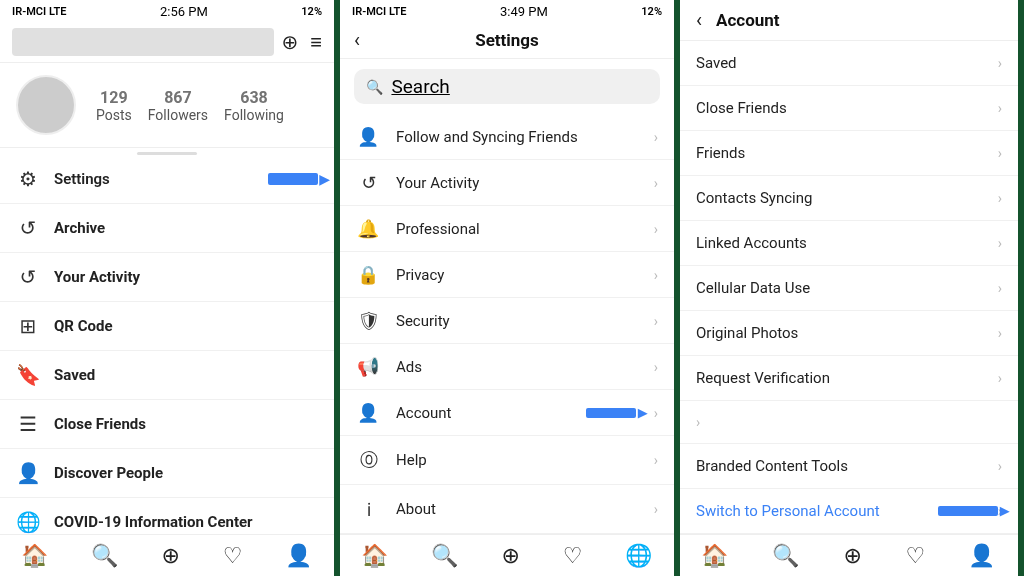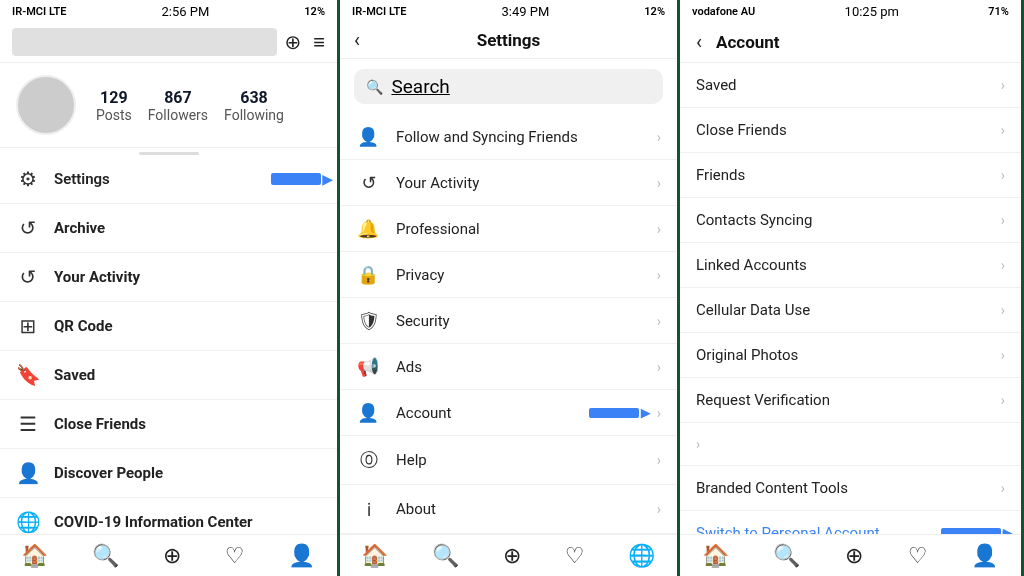--- a/index.html
+++ b/index.html
@@ -10,21 +10,21 @@
       height: 576px;
       display: flex;
       overflow: hidden;
     }
 
     
     .panel {
       display: flex;
       flex-direction: column;
       background: #fff;
-      border-right: 3px solid #14532d;
+      border-right: 6px solid #14532d;
     }
     .panel-1 { width: 340px; }
     .panel-2 { width: 340px; }
     .panel-3 { flex: 1; }
 
     
     .status-bar {
       display: flex;
       justify-content: space-between;
       align-items: center;
@@ -63,21 +63,21 @@
     }
     .avatar {
       width: 60px;
       height: 60px;
       border-radius: 50%;
       background: #ccc;
       border: 2px solid #eee;
     }
     .profile-stats { display: flex; gap: 16px; }
     .stat-item { text-align: center; }
-    .stat-number { font-size: 16px; font-weight: 700; color: #0f172a; }
+    .stat-number { font-size: 16px; font-weight: 700; color: #737373; }
     .stat-label { font-size: 14px; color: #555; }
 
     
     .profile-divider {
       width: 60px;
       height: 3px;
       background: #ddd;
       border-radius: 2px;
       margin: 4px auto 0;
     }
@@ -390,25 +390,20 @@
     <span class="nav-icon">🏠</span>
     <span class="nav-icon">🔍</span>
     <span class="nav-icon">⊕</span>
     <span class="nav-icon">♡</span>
     <span class="nav-icon">🌐</span>
   </div>
 </div>
 
 <div class="panel panel-3">
 
-  <div class="status-bar">
-    <span>vodafone AU</span>
-    <span class="time">10:25 pm</span>
-    <span>71%</span>
-  </div>
 
   <div class="account-header">
     <span class="account-back">‹</span>
     <span class="account-title">Account</span>
   </div>
 
   <div class="account-list">
     <div class="account-item">
       <span class="account-item-label">Saved</span>
       <span class="account-chevron">›</span>

